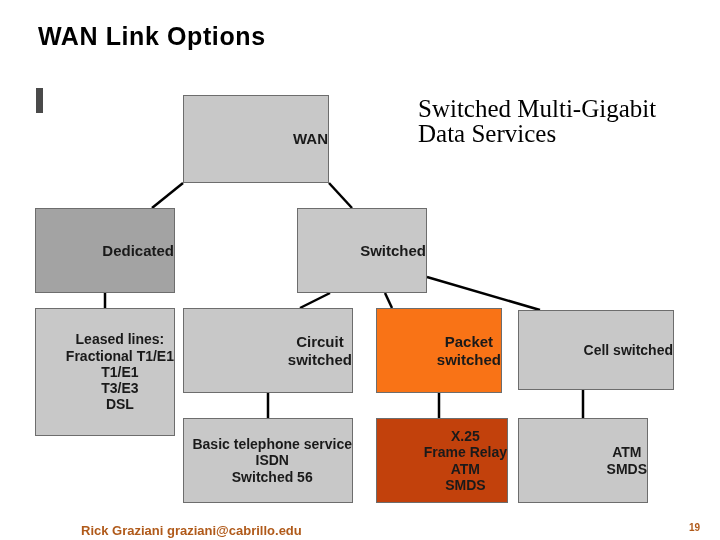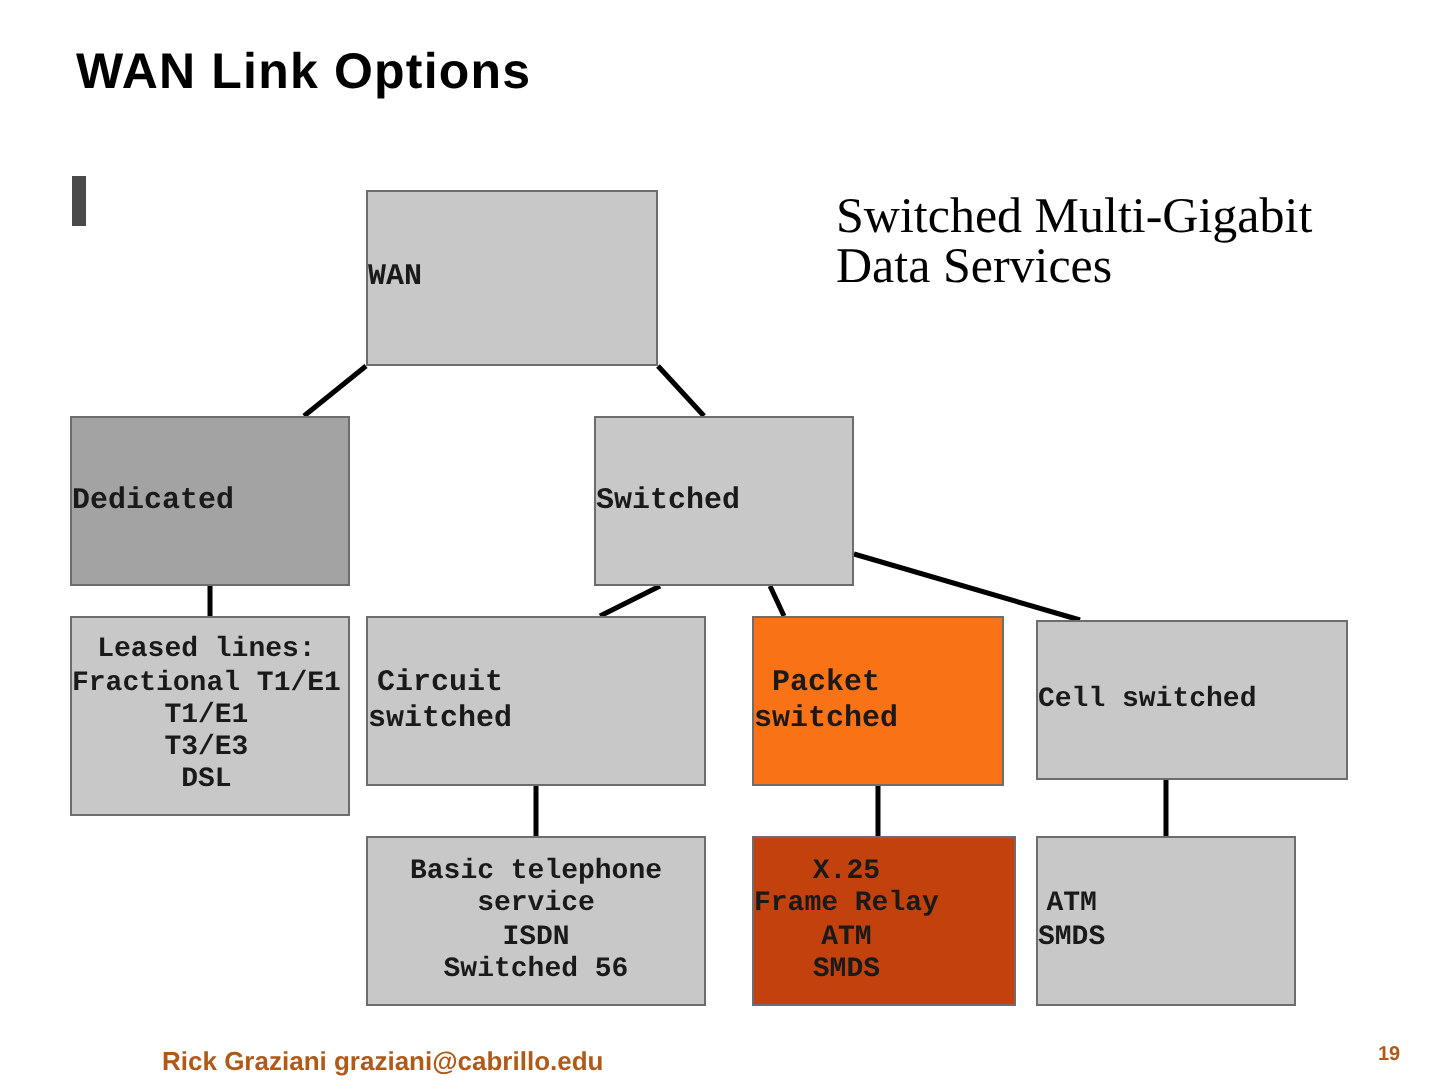--- a/index.html
+++ b/index.html
@@ -70,25 +70,25 @@
     position: absolute;
     left: 0; top: 0;
     width: 720px; height: 540px;
   }
   
   .node {
     position: absolute;
     background: #c8c8c8;
     border: 1px solid #6d6d6d;
     color: #1a1a1a;
-    font-family: Liberation Mono, monospace;
+    font-family: Liberation Sans, sans-serif;
     font-weight: bold;
     display: flex;
     align-items: center;
-    justify-content: flex-start;
+    justify-content: flex-end;
     text-align: center;
     box-sizing: border-box;
     line-height: 1.16;
   }
   .node-text {
     display: block;
     white-space: pre-line;
   }
   .footer-author {
     position: absolute;
@@ -145,21 +145,21 @@
   <div id="nodes-layer">
       <div class="node" style="left: 183px; top: 95px; width: 146px; height: 88px; font-size: 15px; background: rgb(200, 200, 200); border-color: rgb(109, 109, 109);">
         <span class="node-text">WAN</span>
       </div>
       <div class="node" style="left: 35px; top: 208px; width: 140px; height: 85px; font-size: 15px; background: #a3a3a3; border-color: rgb(109, 109, 109);">
         <span class="node-text">Dedicated</span>
       </div>
       <div class="node" style="left: 297px; top: 208px; width: 130px; height: 85px; font-size: 15px; background: rgb(200, 200, 200); border-color: rgb(109, 109, 109);">
         <span class="node-text">Switched</span>
       </div>
-      <div class="node" style="left: 35px; top: 308px; width: 140px; height: 100px; font-size: 14px; background: rgb(200, 200, 200); border-color: rgb(109, 109, 109);">
+      <div class="node" style="left: 35px; top: 308px; width: 140px; height: 128px; font-size: 14px; background: rgb(200, 200, 200); border-color: rgb(109, 109, 109);">
         <span class="node-text">Leased lines:
 Fractional T1/E1
 T1/E1
 T3/E3
 DSL</span>
       </div>
       <div class="node" style="left: 183px; top: 308px; width: 170px; height: 85px; font-size: 15px; background: rgb(200, 200, 200); border-color: rgb(109, 109, 109);">
         <span class="node-text">Circuit
 switched</span>
       </div>

